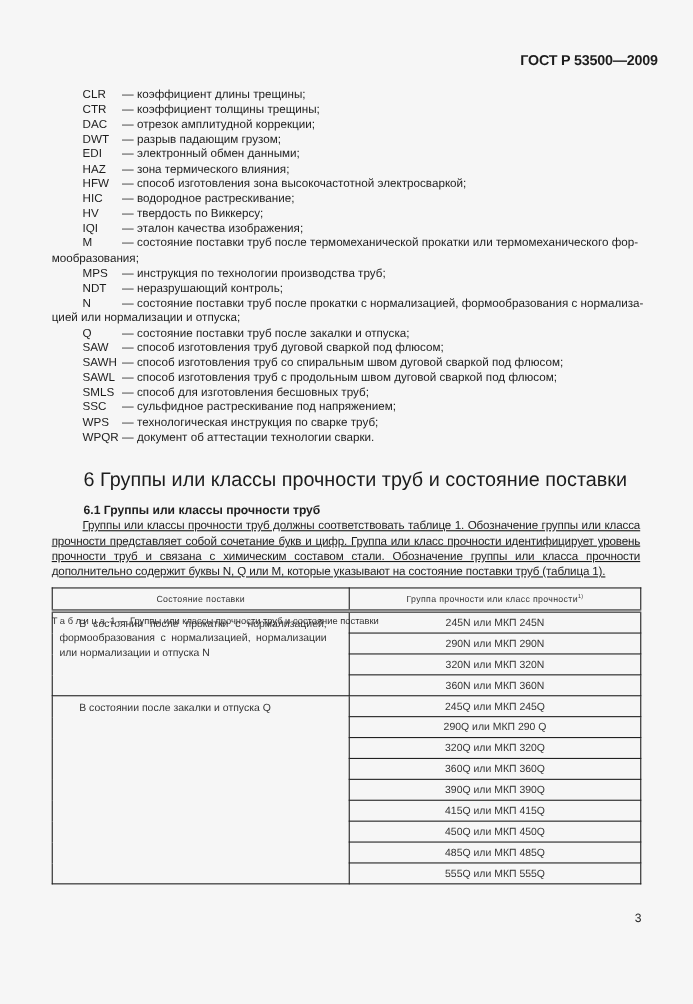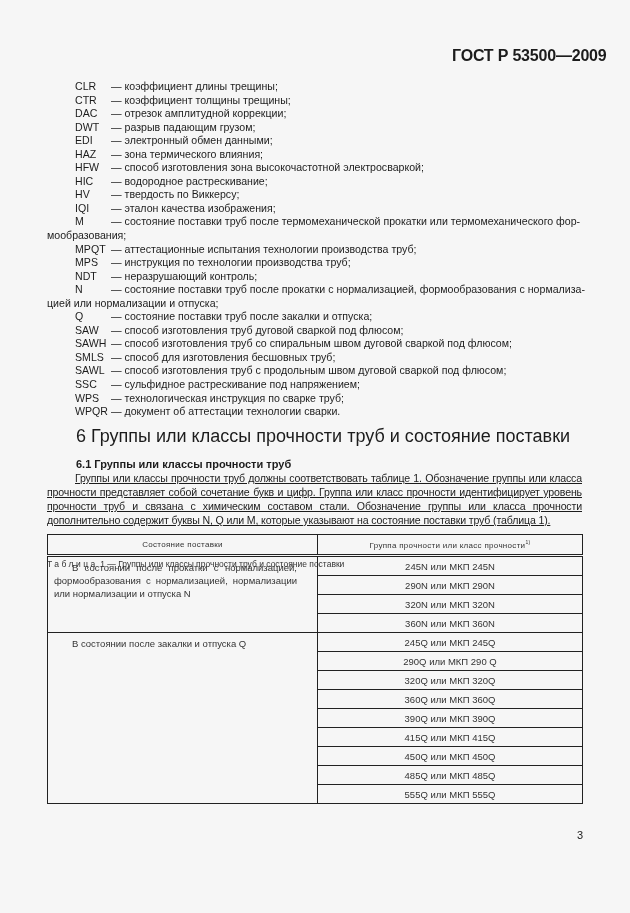--- a/index.html
+++ b/index.html
@@ -1,20 +1,20 @@
 <!DOCTYPE html>
 <html><head>
   <meta charset="utf-8">
   <style>
     html, body { margin: 0; padding: 0; }
     body {
       width: 630px; height: 913px; background: #f6f6f6; position: relative;
       font-family: "Liberation Sans", sans-serif; color: #1c1c1c; overflow: hidden;
     }
-    .hdr { position: absolute; top: 47px; left: 452px; font-size: 16px; font-weight: bold; letter-spacing: -0.2px; }
+    .hdr { position: absolute; top: 47px; left: 473px; font-size: 13px; font-weight: bold; letter-spacing: -0.2px; }
     .abbr-list { position: absolute; top: 80px; left: 47px; width: 535px; font-size: 10.6px; line-height: 13.55px; }
     .abbr-row { display: block; padding-left: 28px; white-space: nowrap; }
     .abbr-key { display: inline-block; width: 36px; }
     .abbr-cont { display: block; padding-left: 0; }
     .sec-title { position: absolute; top: 426px; left: 76px; font-size: 18px; font-weight: normal; }
     .sub-title { position: absolute; top: 458px; left: 76px; font-size: 11px; font-weight: bold; }
     .para { position: absolute; top: 471px; left: 47px; width: 535px; font-size: 10.6px; line-height: 14px; text-align: justify; text-indent: 28px; letter-spacing: -0.15px; text-decoration: underline; }
     .caption { position: absolute; top: 538px; left: 47px; font-size: 8.5px; color: #333; margin-top: 21px; }
     .caption .sp { letter-spacing: 2.5px; }
     table.t1 { position: absolute; top: 534px; left: 47px; width: 536px; border-collapse: collapse; font-size: 9px; color: #333; }
@@ -37,30 +37,29 @@
     <div class="abbr-row"><span class="abbr-key">DAC</span><span>— отрезок амплитудной коррекции;</span></div>
     <div class="abbr-row"><span class="abbr-key">DWT</span><span>— разрыв падающим грузом;</span></div>
     <div class="abbr-row"><span class="abbr-key">EDI</span><span>— электронный обмен данными;</span></div>
     <div class="abbr-row"><span class="abbr-key">HAZ</span><span>— зона термического влияния;</span></div>
     <div class="abbr-row"><span class="abbr-key">HFW</span><span>— способ изготовления зона высокочастотной электросваркой;</span></div>
     <div class="abbr-row"><span class="abbr-key">HIC</span><span>— водородное растрескивание;</span></div>
     <div class="abbr-row"><span class="abbr-key">HV</span><span>— твердость по Виккерсу;</span></div>
     <div class="abbr-row"><span class="abbr-key">IQI</span><span>— эталон качества изображения;</span></div>
     <div class="abbr-row"><span class="abbr-key">M</span><span>— состояние поставки труб после термомеханической прокатки или термомеханического фор-</span></div>
     <div class="abbr-cont">мообразования;</div>
-    <div class="abbr-row"><span class="abbr-key">MPQT</span><span>— аттестационные испытания технологии производства труб;</span></div>
     <div class="abbr-row"><span class="abbr-key">MPS</span><span>— инструкция по технологии производства труб;</span></div>
     <div class="abbr-row"><span class="abbr-key">NDT</span><span>— неразрушающий контроль;</span></div>
     <div class="abbr-row"><span class="abbr-key">N</span><span>— состояние поставки труб после прокатки с нормализацией, формообразования с нормализа-</span></div>
     <div class="abbr-cont">цией или нормализации и отпуска;</div>
     <div class="abbr-row"><span class="abbr-key">Q</span><span>— состояние поставки труб после закалки и отпуска;</span></div>
     <div class="abbr-row"><span class="abbr-key">SAW</span><span>— способ изготовления труб дуговой сваркой под флюсом;</span></div>
     <div class="abbr-row"><span class="abbr-key">SAWH</span><span>— способ изготовления труб со спиральным швом дуговой сваркой под флюсом;</span></div>
+    <div class="abbr-row"><span class="abbr-key">SAWL</span><span>— способ изготовления труб с продольным швом дуговой сваркой под флюсом;</span></div>
     <div class="abbr-row"><span class="abbr-key">SMLS</span><span>— способ для изготовления бесшовных труб;</span></div>
-    <div class="abbr-row"><span class="abbr-key">SAWL</span><span>— способ изготовления труб с продольным швом дуговой сваркой под флюсом;</span></div>
     <div class="abbr-row"><span class="abbr-key">SSC</span><span>— сульфидное растрескивание под напряжением;</span></div>
     <div class="abbr-row"><span class="abbr-key">WPS</span><span>— технологическая инструкция по сварке труб;</span></div>
     <div class="abbr-row"><span class="abbr-key">WPQR</span><span>— документ об аттестации технологии сварки.</span></div>
   </div>
 
 <div class="sec-title">6 Группы или классы прочности труб и состояние поставки</div>
 <div class="sub-title">6.1 Группы или классы прочности труб</div>
 <div class="para">Группы или классы прочности труб должны соответствовать таблице 1. Обозначение группы или класса прочности представляет собой сочетание букв и цифр. Группа или класс прочности идентифицирует уровень прочности труб и связана с химическим составом стали. Обозначение группы или класса прочности дополнительно содержит буквы N, Q или M, которые указывают на состояние поставки труб (таблица 1).</div>
 
 <div class="caption"><span class="sp">Таблица</span><span> 1 — Группы или классы прочности труб и состояние поставки</span></div>

